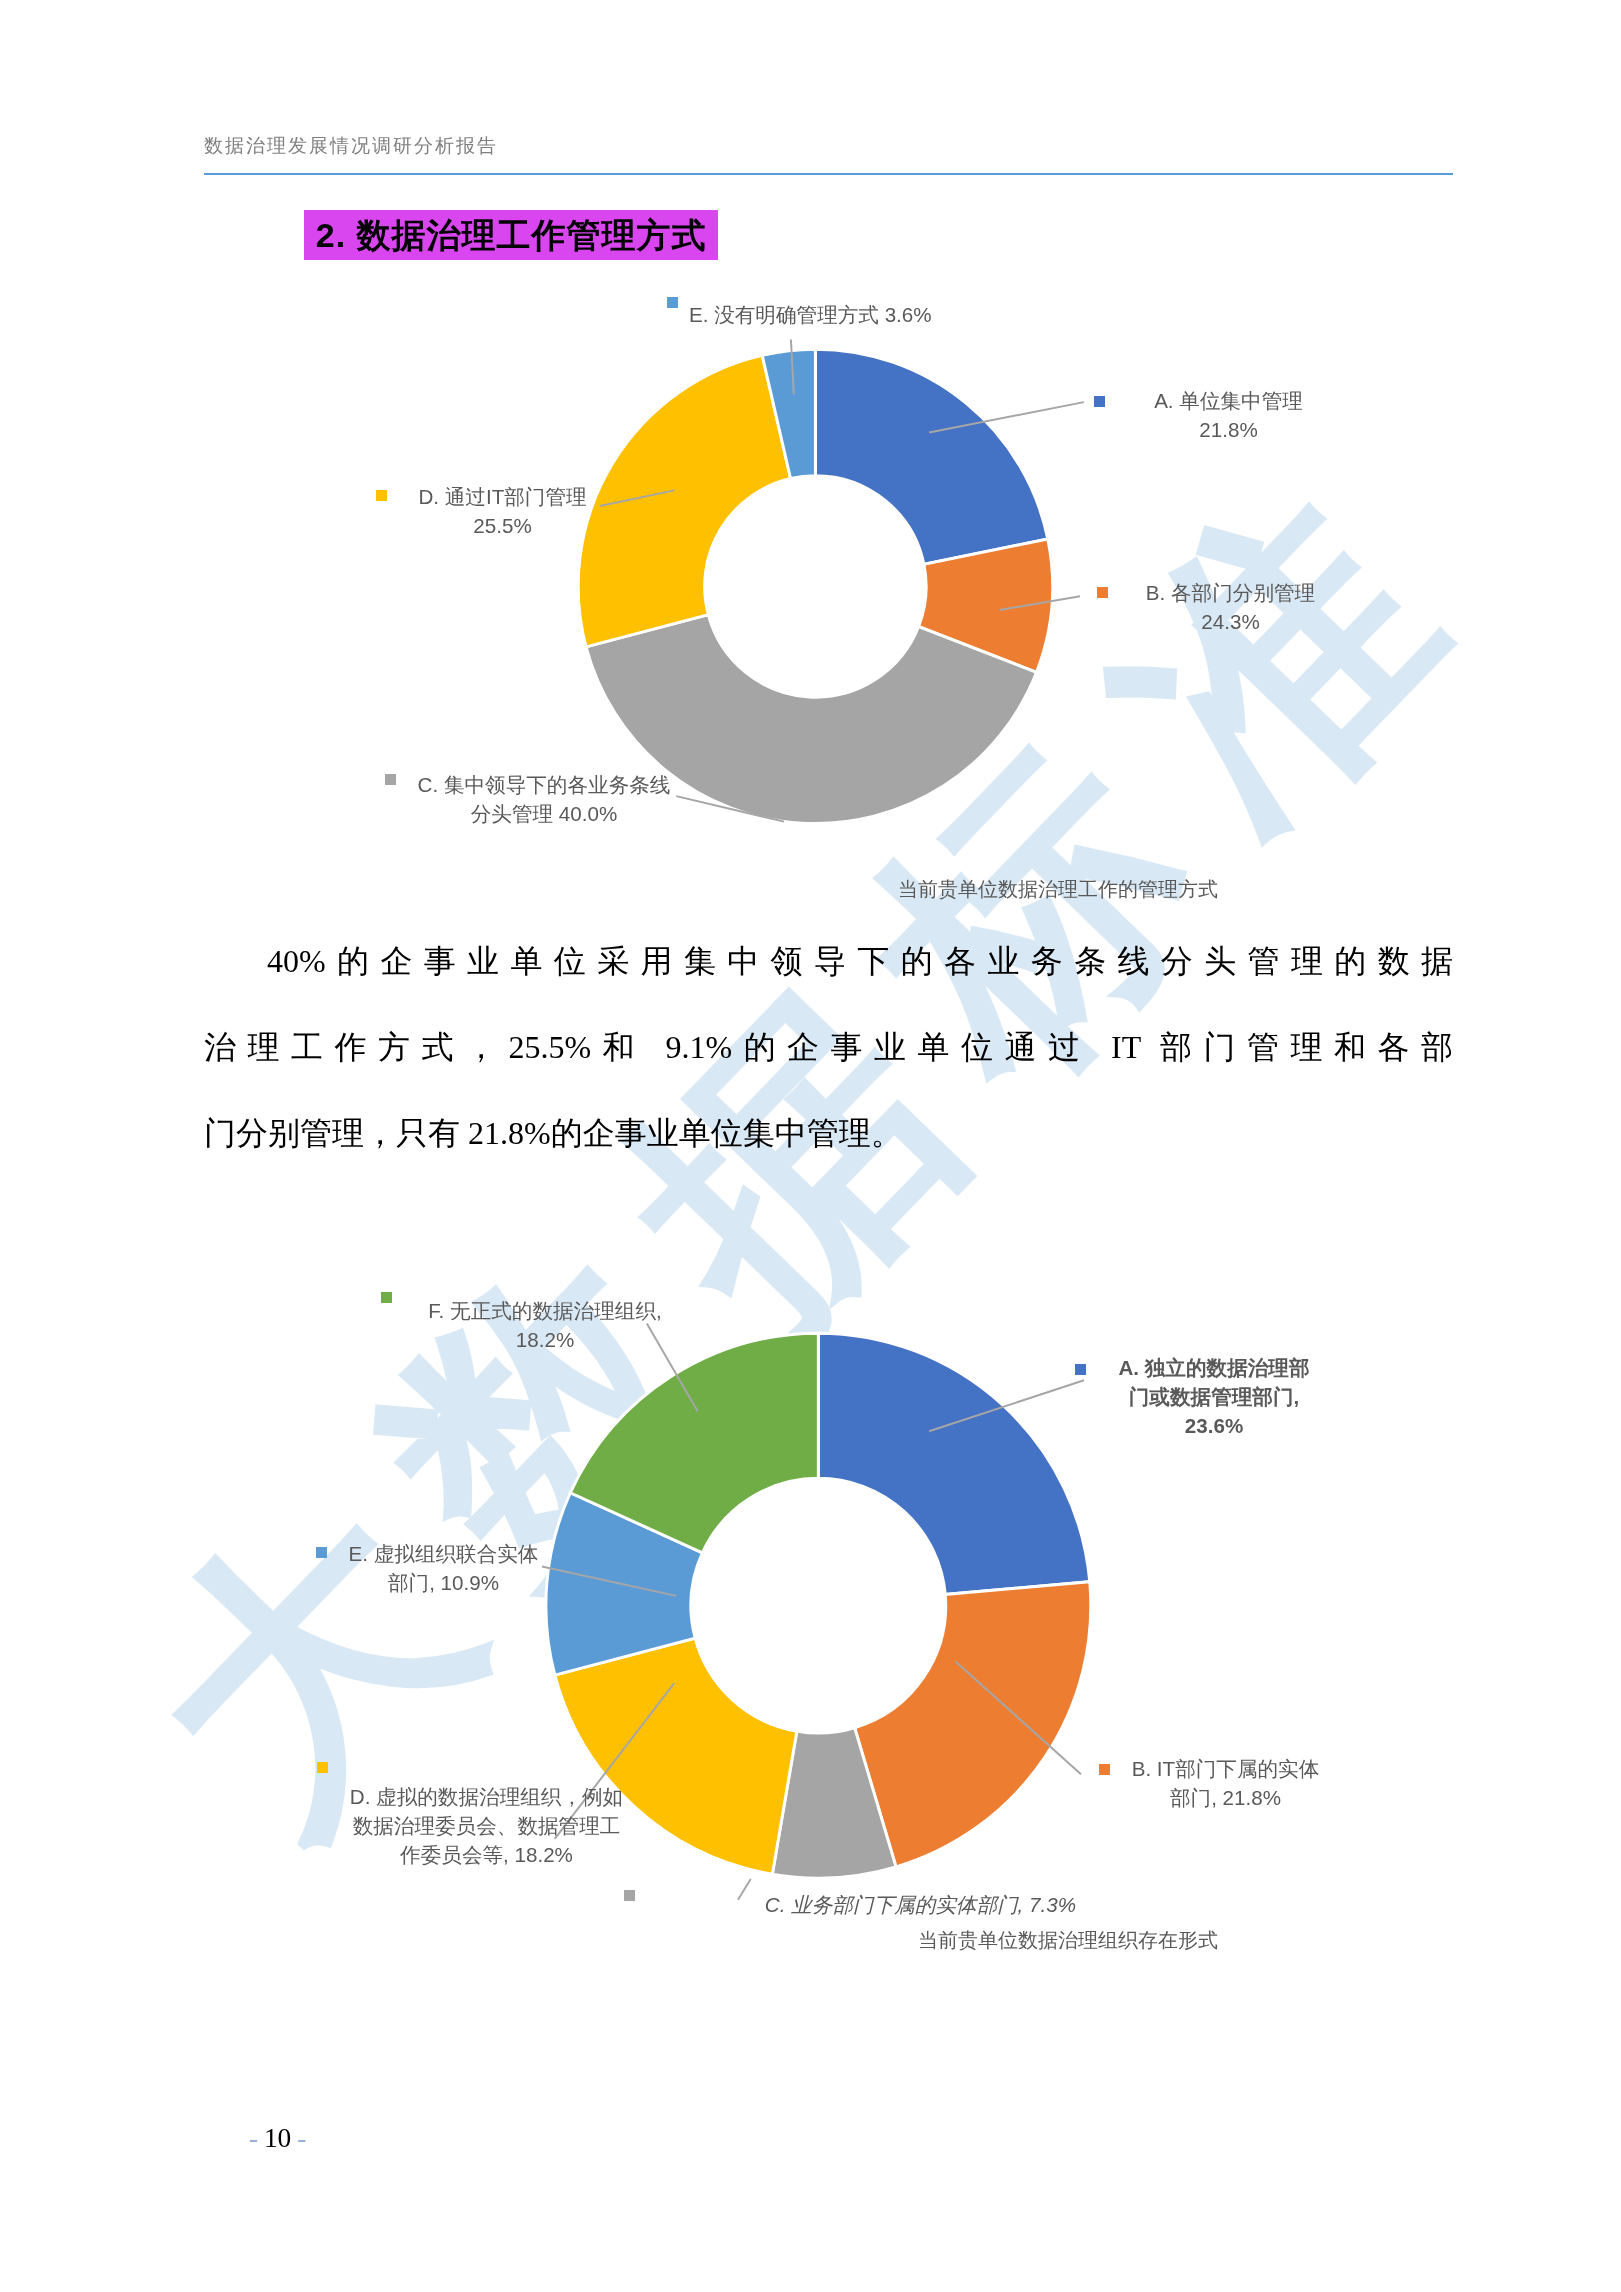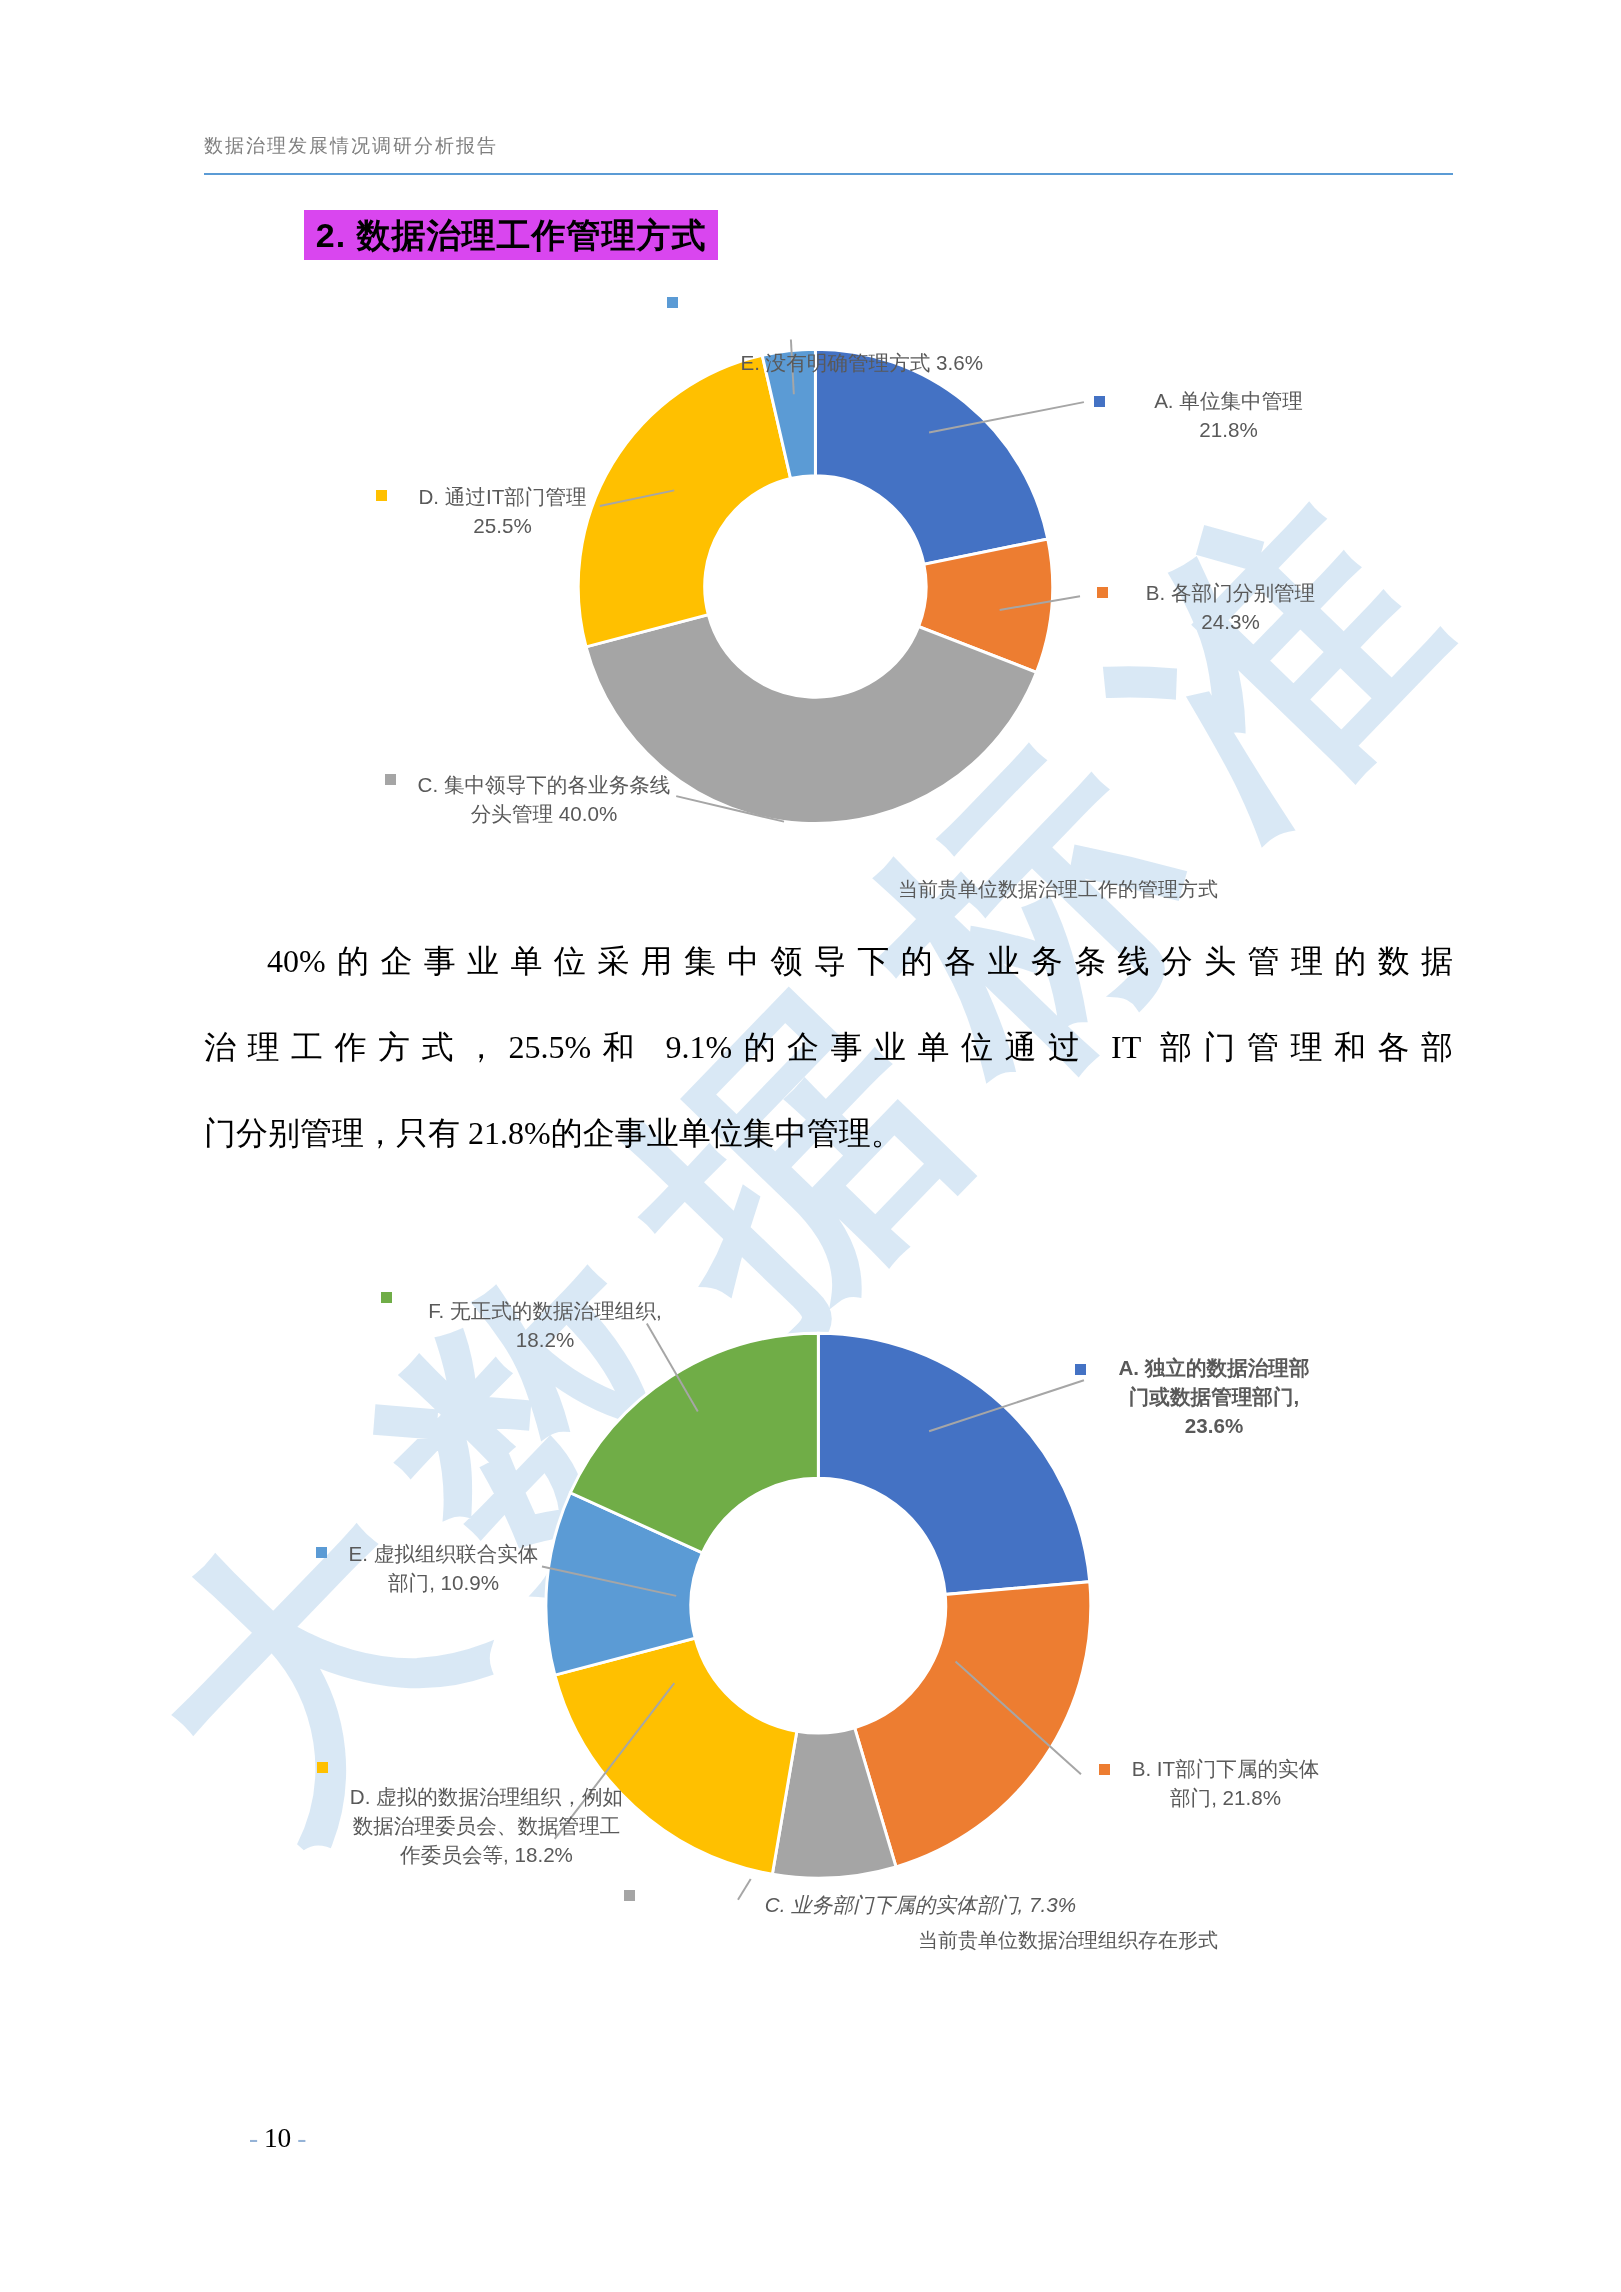--- a/index.html
+++ b/index.html
@@ -16,21 +16,21 @@
   
   .hd{position:absolute;background:#d946ef;color:#000;font-weight:600;font-size:34px;line-height:1;
       padding:7.8px 11.8px;letter-spacing:1px;z-index:2;white-space:nowrap;}
   #hd2{left:304px;top:210px;}
   #hd3{left:310px;top:1190px;}
   
   #charts-svg{position:absolute;left:0;top:0;z-index:1;}
   
   .lbl{position:absolute;font-size:20.6px;line-height:29px;color:#595959;text-align:center;z-index:2;}
   .bullet{position:absolute;width:10.8px;height:10.8px;z-index:2;}
-  #c1-e{left:689px;top:300px;width:294px;text-align:right;margin-top:48px;}
+  #c1-e{left:689px;top:300px;width:294px;text-align:left;}
   #c1-e-b{left:667px;top:297px;}
   #c1-a{left:1111px;top:386px;width:235px;}
   #c1-a-b{left:1094px;top:396px;}
   #c1-b{left:1113px;top:578px;width:235px;}
   #c1-b-b{left:1097px;top:587px;}
   #c1-d{left:392px;top:482px;width:221px;}
   #c1-d-b{left:376px;top:490px;}
   #c1-c{left:397px;top:770px;width:294px;}
   #c1-c-b{left:385px;top:774px;}
   #c2-f{left:398px;top:1296px;width:294px;}

